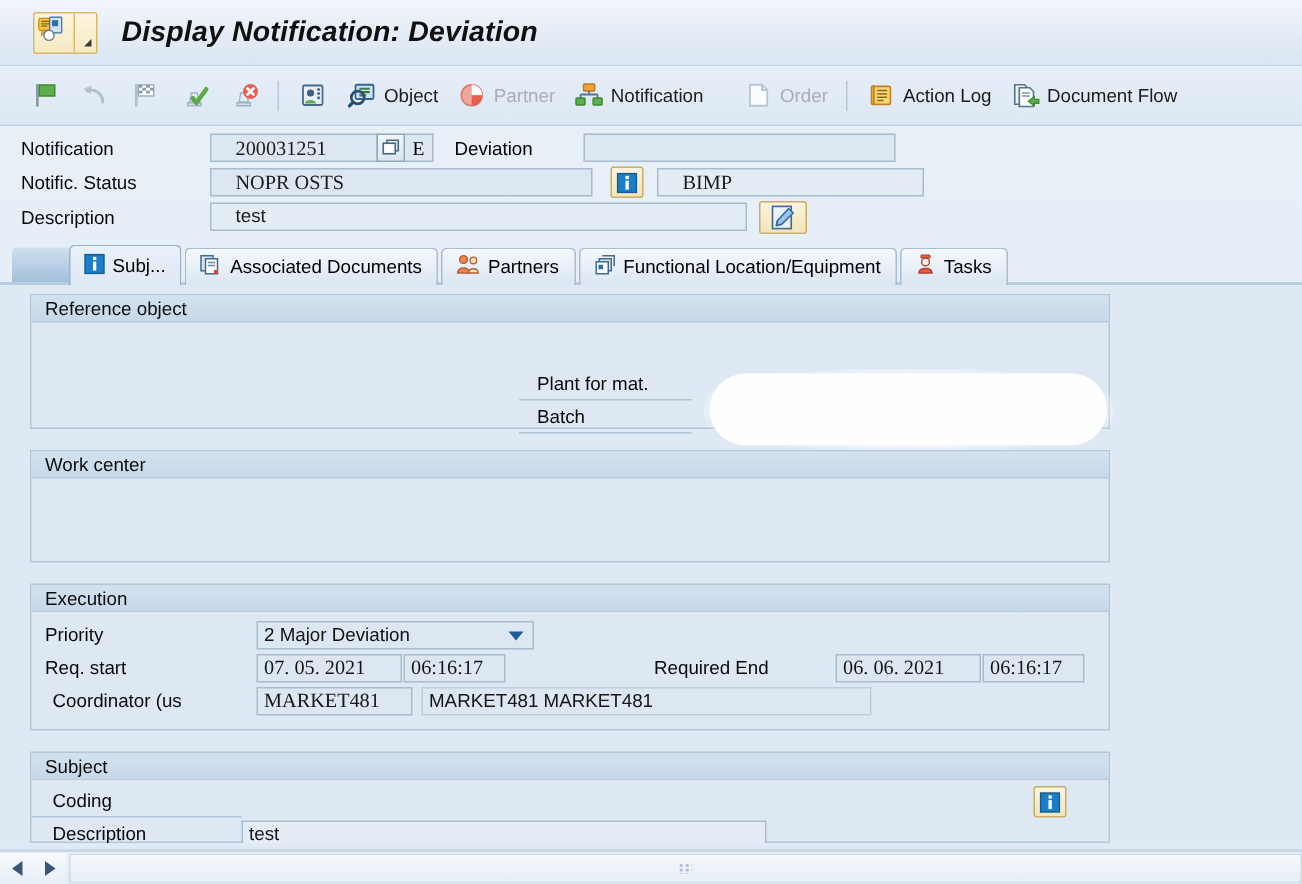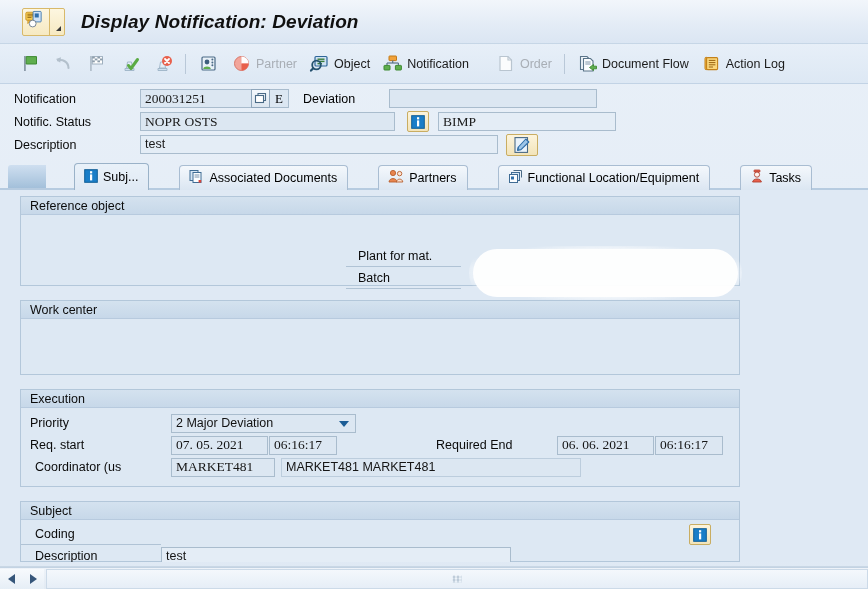--- a/index.html
+++ b/index.html
@@ -110,21 +110,21 @@
     font-size: 12.5px;
     color: #0a0a0a;
   }
   .fld {
     height: 19px;
     background: #dce7f2;
     border: 1px solid #a9bccd;
     font-family: "Liberation Serif", serif;
     font-size: 13.5px;
     color: #1a1a1a;
-    padding: 0 4px;
+    padding: 0 16px;
     display: flex;
     align-items: center;
     line-height: 1;
   }
   .fld.sans { font-family: "Liberation Sans", sans-serif; font-size: 12.5px; }
   .fld.empty { color: transparent; }
   .matchcode {
     width: 19px; height: 19px;
     margin-left: -1px;
     border: 1px solid #8fa6bb;
@@ -150,21 +150,20 @@
   }
 
   
   .tabstrip {
     position: relative;
     height: 26px;
     margin-top: 5px;
     display: flex;
     align-items: flex-end;
     padding-left: 8px;
-    gap: 28px;
   }
   .tabstrip:before {
     content: "";
     position: absolute;
     left: 0; right: 0; bottom: 0;
     height: 2px;
     background: #b6cbe0;
   }
   .tab {
     height: 25px;
@@ -396,39 +395,39 @@
       <svg class="ico" viewBox="0 0 21 21">
         <rect x="4" y="4" width="13" height="13" rx="1" fill="#e9f1f8" stroke="#4b6a86" stroke-width="1.2"></rect>
         <circle cx="9" cy="9" r="2.4" fill="#3f5f7d"></circle>
         <path d="M5.2 16 C5.6 12.8 12.4 12.8 12.8 16 Z" fill="#5fae4e"></path>
         <circle cx="14.4" cy="6.6" r="1" fill="#4b6a86"></circle>
         <circle cx="14.4" cy="9.4" r="1" fill="#4b6a86"></circle>
         <circle cx="14.4" cy="12.2" r="1" fill="#4b6a86"></circle>
       </svg>
     </div>
 
-    <div class="tb-btn disabled">
-      <svg class="ico" viewBox="0 0 21 21">
-        <circle cx="10.5" cy="10.5" r="7" fill="#f2a59b" stroke="#d9776a" stroke-width="1"></circle>
-        <path d="M10.5 10.5 L10.5 3.5 A7 7 0 0 1 17.5 10.5 Z" fill="#fefefe"></path>
-        <path d="M10.5 10.5 L17.5 10.5 A7 7 0 0 1 10.5 17.5 Z" fill="#e8604c"></path>
-      </svg>
-      <span class="tb-label">Partner</span>
-    </div>
-
     <div class="tb-btn enabled">
       <svg class="ico" viewBox="0 0 21 21">
         <rect x="6" y="3.5" width="12" height="9.5" rx="1" fill="#cfe2f3" stroke="#2e6699" stroke-width="1.2"></rect>
         <line x1="8.5" y1="6.2" x2="15.5" y2="6.2" stroke="#3a7d3a" stroke-width="1.4"></line>
         <line x1="8.5" y1="8.4" x2="15.5" y2="8.4" stroke="#3a7d3a" stroke-width="1.4"></line>
         <line x1="8.5" y1="10.6" x2="13" y2="10.6" stroke="#3a7d3a" stroke-width="1.4"></line>
         <circle cx="7.5" cy="12" r="4.3" fill="none" stroke="#24516f" stroke-width="1.8"></circle>
         <line x1="4.3" y1="15.2" x2="2" y2="17.6" stroke="#24516f" stroke-width="2.2" stroke-linecap="round"></line>
       </svg>
       <span class="tb-label">Object</span>
+    </div>
+
+    <div class="tb-btn disabled">
+      <svg class="ico" viewBox="0 0 21 21">
+        <circle cx="10.5" cy="10.5" r="7" fill="#f2a59b" stroke="#d9776a" stroke-width="1"></circle>
+        <path d="M10.5 10.5 L10.5 3.5 A7 7 0 0 1 17.5 10.5 Z" fill="#fefefe"></path>
+        <path d="M10.5 10.5 L17.5 10.5 A7 7 0 0 1 10.5 17.5 Z" fill="#e8604c"></path>
+      </svg>
+      <span class="tb-label">Partner</span>
     </div>
 
     <div class="tb-btn enabled">
       <svg class="ico" viewBox="0 0 21 21">
         <rect x="7" y="3" width="7.5" height="4.6" rx="0.6" fill="#f1a23a" stroke="#c37a18" stroke-width="1"></rect>
         <line x1="10.7" y1="7.6" x2="10.7" y2="10" stroke="#5a7489" stroke-width="1.2"></line>
         <line x1="5" y1="10" x2="16.4" y2="10" stroke="#5a7489" stroke-width="1.2"></line>
         <line x1="5" y1="10" x2="5" y2="12.4" stroke="#5a7489" stroke-width="1.2"></line>
         <line x1="16.4" y1="10" x2="16.4" y2="12.4" stroke="#5a7489" stroke-width="1.2"></line>
         <rect x="2" y="12.4" width="6" height="4.6" rx="0.6" fill="#5fae4e" stroke="#3d8a31" stroke-width="1"></rect>
@@ -442,39 +441,39 @@
         <path d="M5 3.5 L13 3.5 L16.5 7 L16.5 17.5 L5 17.5 Z" fill="#fbfcfd" stroke="#b9c5d0" stroke-width="1.2"></path>
         <path d="M13 3.5 L13 7 L16.5 7" fill="none" stroke="#b9c5d0" stroke-width="1.2"></path>
       </svg>
       <span class="tb-label">Order</span>
     </div>
 
     <div class="tb-sep"></div>
 
     <div class="tb-btn enabled">
       <svg class="ico" viewBox="0 0 21 21">
-        <path d="M3.5 3.5 L10 3.5 L12.5 6 L12.5 16.5 L3.5 16.5 Z" fill="#eef4fa" stroke="#5a7489" stroke-width="1.1"></path>
-        <path d="M6.5 5.5 L13.5 5.5 L16 8 L16 18 L6.5 18 Z" fill="#fbfdff" stroke="#5a7489" stroke-width="1.1"></path>
-        <line x1="8.3" y1="9" x2="13.6" y2="9" stroke="#8096aa" stroke-width="1"></line>
-        <line x1="8.3" y1="11" x2="13.6" y2="11" stroke="#8096aa" stroke-width="1"></line>
-        <path d="M12.5 14.5 L16.5 11.5 L16.5 13.2 L19.5 13.2 L19.5 15.8 L16.5 15.8 L16.5 17.5 Z" fill="#5fae4e" stroke="#3d8a31" stroke-width="0.9"></path>
-      </svg>
-      <span class="tb-label">Document Flow</span>
-    </div>
-
-    <div class="tb-btn enabled">
-      <svg class="ico" viewBox="0 0 21 21">
         <path d="M4 5.5 C4 3.8 6.2 3.8 6.2 5.5 L6.2 15.5 C6.2 17.2 4 17.2 4 15.5 Z" fill="#f3b43c" stroke="#c3811a" stroke-width="1"></path>
         <rect x="5.6" y="4.6" width="11" height="12" rx="1" fill="#fbd77c" stroke="#c3811a" stroke-width="1.1"></rect>
         <line x1="7.8" y1="7.4" x2="14.4" y2="7.4" stroke="#9a6410" stroke-width="1"></line>
         <line x1="7.8" y1="9.6" x2="14.4" y2="9.6" stroke="#9a6410" stroke-width="1"></line>
         <line x1="7.8" y1="11.8" x2="14.4" y2="11.8" stroke="#9a6410" stroke-width="1"></line>
         <line x1="7.8" y1="14" x2="12" y2="14" stroke="#9a6410" stroke-width="1"></line>
       </svg>
       <span class="tb-label">Action Log</span>
+    </div>
+
+    <div class="tb-btn enabled">
+      <svg class="ico" viewBox="0 0 21 21">
+        <path d="M3.5 3.5 L10 3.5 L12.5 6 L12.5 16.5 L3.5 16.5 Z" fill="#eef4fa" stroke="#5a7489" stroke-width="1.1"></path>
+        <path d="M6.5 5.5 L13.5 5.5 L16 8 L16 18 L6.5 18 Z" fill="#fbfdff" stroke="#5a7489" stroke-width="1.1"></path>
+        <line x1="8.3" y1="9" x2="13.6" y2="9" stroke="#8096aa" stroke-width="1"></line>
+        <line x1="8.3" y1="11" x2="13.6" y2="11" stroke="#8096aa" stroke-width="1"></line>
+        <path d="M12.5 14.5 L16.5 11.5 L16.5 13.2 L19.5 13.2 L19.5 15.8 L16.5 15.8 L16.5 17.5 Z" fill="#5fae4e" stroke="#3d8a31" stroke-width="0.9"></path>
+      </svg>
+      <span class="tb-label">Document Flow</span>
     </div>
   </div>
 
   <div class="hdr">
 
     <div class="hrow">
       <span class="hlabel">Notification</span>
       <span class="fld" style="width:112px;">200031251</span>
       <span class="matchcode">
         <svg width="13" height="13" viewBox="0 0 13 13">

